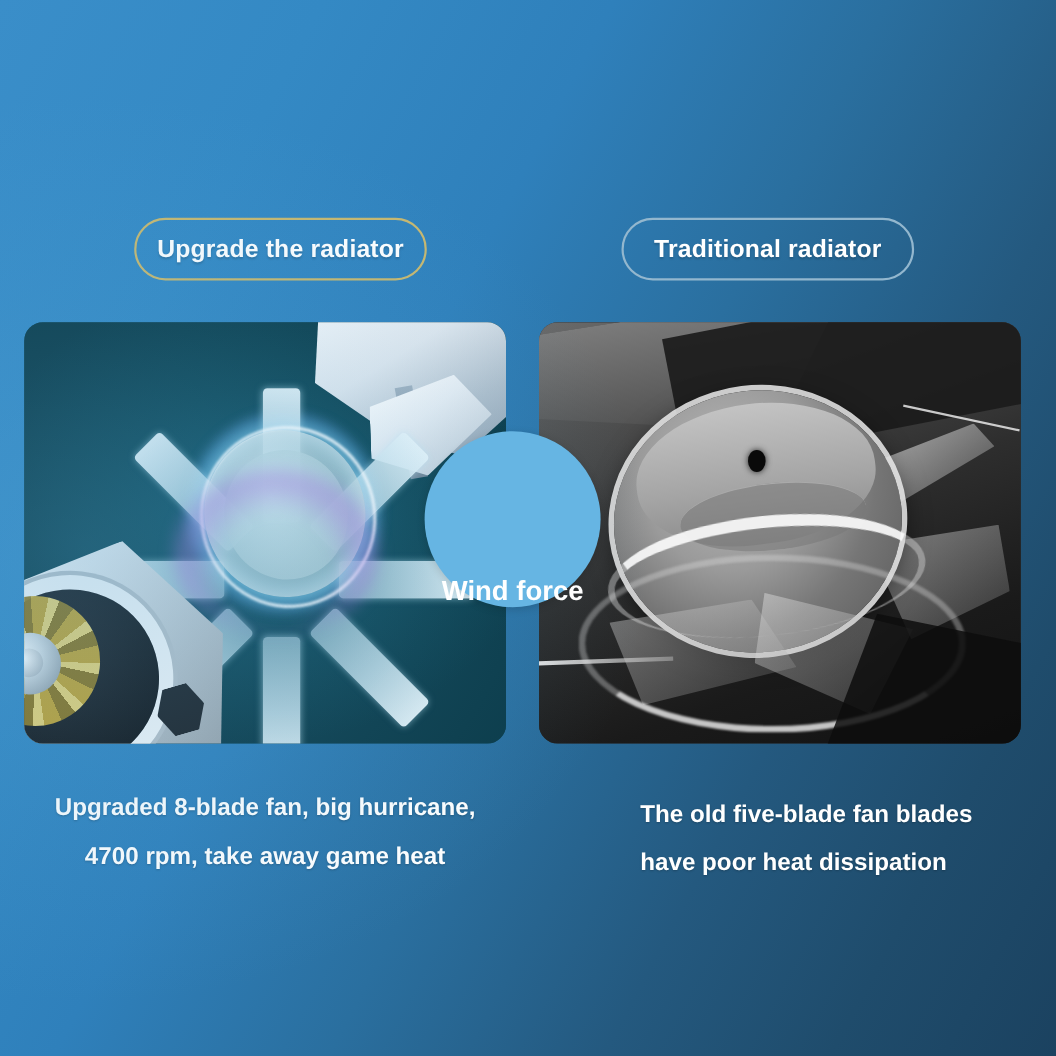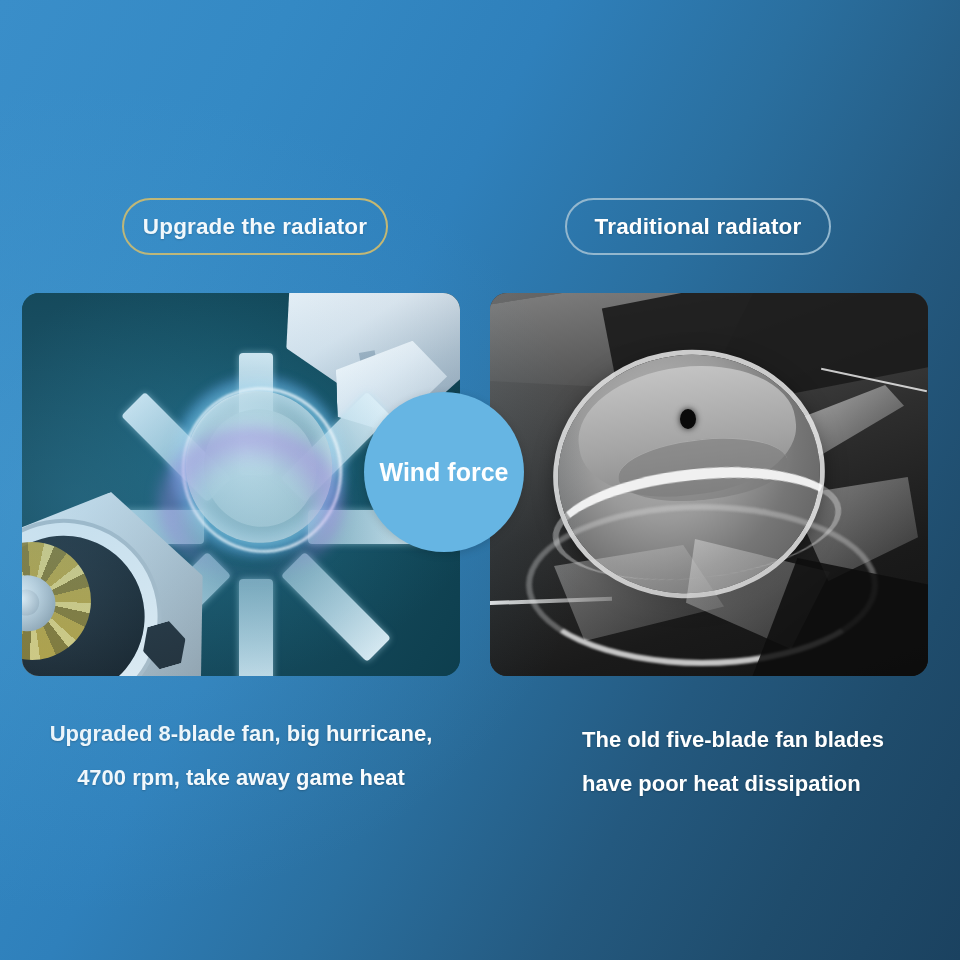--- a/index.html
+++ b/index.html
@@ -344,26 +344,26 @@
     right: -10px; bottom: -12px;
     width: 190px; height: 130px;
     background: #0d0d0d;
     clip-path: polygon(26% 0%, 100% 22%, 100% 100%, 0% 100%);
     opacity: .85;
   }
 
   
   #wind-badge {
     position: absolute;
-    left: 364px; top: 392px;
+    left: 386px; top: 392px;
     width: 160px; height: 160px;
     border-radius: 50%;
     background: #66b5e3;
     display: flex;
-    align-items: center;
+    align-items: flex-end;
     justify-content: center;
     color: #ffffff;
     font-size: 25px;
     font-weight: 600;
     white-space: nowrap;
     z-index: 5;
     box-shadow: 0 2px 8px rgba(0,0,0,0.15);
   }
 
   

